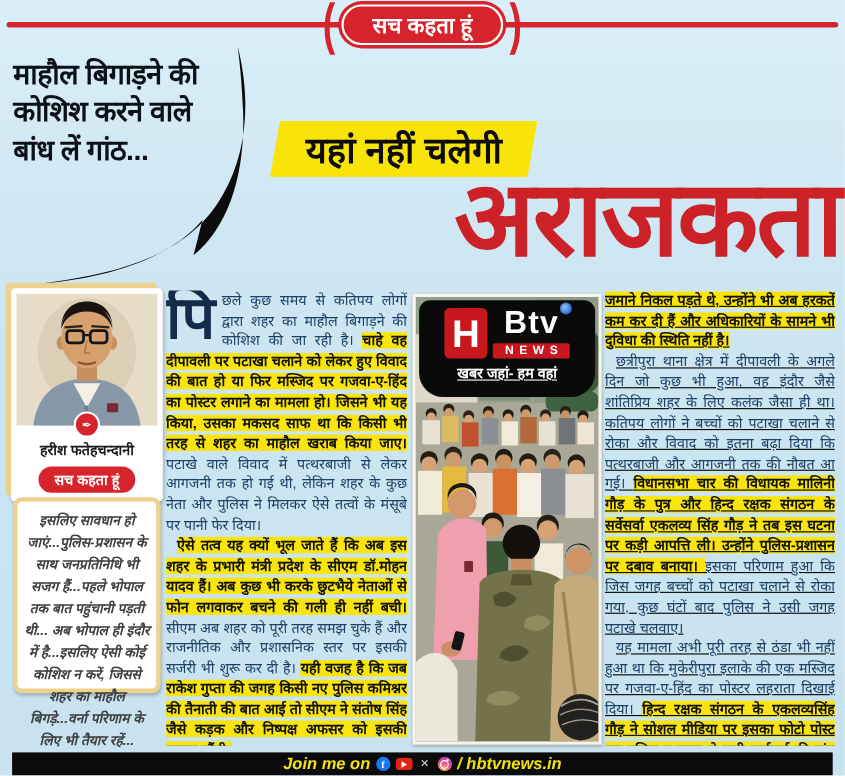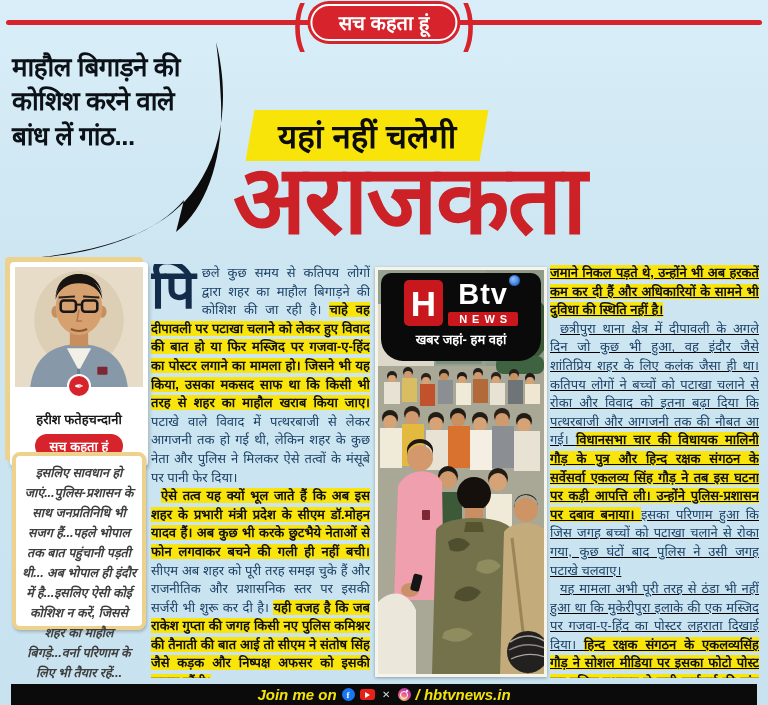--- a/index.html
+++ b/index.html
@@ -15,29 +15,29 @@
   .badge-pill-inner{display:block;border:2px solid #fff;border-radius:20px;padding:3px 26px;color:#fff;font-size:20px;font-weight:800;white-space:nowrap;}
 
   
   .bubble-text{position:absolute;left:12px;top:50px;width:200px;font-size:26px;line-height:1.32;font-weight:800;color:#0c1117;letter-spacing:-0.5px;z-index:2;}
   .tail-svg{position:absolute;left:30px;top:40px;z-index:1;}
 
   
   .hl1{position:absolute;left:245px;top:52px;width:495px;text-align:center;font-size:41px;font-weight:800;color:#0c0c0c;white-space:nowrap;z-index:3;}
   .hl2-box{position:absolute;left:250px;top:110px;background:#f9e40a;transform:skewX(-10deg);padding:3px 28px;z-index:3;}
   .hl2-text{display:block;transform:skewX(10deg);font-size:33px;font-weight:800;color:#0c0c0c;white-space:nowrap;}
-  .hl3{position:absolute;left:233px;top:147px;width:532px;text-align:left;font-size:96px;line-height:1.1;font-weight:800;color:#cb2127;white-space:nowrap;z-index:3;letter-spacing:-2px;}
+  .hl3{position:absolute;left:233px;top:147px;width:532px;text-align:right;font-size:96px;line-height:1.1;font-weight:800;color:#cb2127;white-space:nowrap;z-index:3;letter-spacing:-2px;font-family:Liberation Serif, serif;}
 
   
   .author-card{position:absolute;left:10px;top:262px;width:138px;background:#fff;border-radius:4px;
     padding:5px 5px 8px;box-sizing:border-box;box-shadow:-5px -5px 0 #ecd28e,1px 2px 4px rgba(0,0,0,.25);z-index:2;}
   .portrait{display:block;width:100%;height:120px;}
   .pen-badge{width:20px;height:20px;border-radius:50%;background:#d7232b;border:2px solid #fff;margin:-13px auto 2px;
     display:flex;align-items:center;justify-content:center;color:#fff;font-size:11px;position:relative;z-index:2;}
-  .author-name{text-align:center;font-size:13px;font-weight:800;color:#1a1a1a;margin-top:12px;}
+  .author-name{text-align:center;font-size:13px;font-weight:800;color:#1a1a1a;margin-top:2px;}
   .author-pill{display:block;width:fit-content;margin:6px auto 0;background:#d7232b;color:#fff;border-radius:14px;
     padding:3px 15px;font-size:13px;font-weight:700;white-space:nowrap;}
   .quote-card{position:absolute;left:12px;top:452px;width:134px;height:178px;background:#fff;border:4px solid #eed28c;
     border-radius:8px;padding:7px 5px;box-sizing:border-box;box-shadow:1px 2px 3px rgba(0,0,0,.2);z-index:2;}
   .quote-text{font-size:12.5px;line-height:1.6;font-weight:700;font-style:italic;color:#3f3f3f;text-align:center;}
 
   
   .col{position:absolute;top:264px;height:414px;overflow:hidden;text-align:justify;}
   .col1{left:151px;width:219px;}
   .col2{left:550px;width:209px;text-decoration:underline;}
@@ -56,21 +56,21 @@
     padding:7px 6px 4px;box-sizing:border-box;z-index:3;}
   .logo-row{display:flex;align-items:stretch;gap:5px;}
   .logo-h{background:#c8181e;color:#fff;font-weight:800;font-size:35px;line-height:1;display:flex;align-items:center;
     padding:2px 7px;border-radius:5px;}
   .logo-right{display:flex;flex-direction:column;align-items:center;}
   .logo-btv{color:#fff;font-weight:800;font-size:29px;line-height:1;letter-spacing:1px;position:relative;}
   .logo-globe{position:absolute;right:-12px;top:-5px;width:11px;height:11px;border-radius:50%;
     background:radial-gradient(circle at 35% 35%,#8cc1ff,#1559c9);box-shadow:inset 0 0 2px #0a2f73;}
   .logo-news{background:#c8181e;color:#fff;font-weight:800;font-size:11px;letter-spacing:5px;
     padding:1px 6px 1px 11px;margin-top:3px;border-radius:2px;white-space:nowrap;}
-  .logo-tagline{color:#fff;font-weight:700;font-size:13px;margin-top:4px;white-space:nowrap;}
+  .logo-tagline{color:#fff;font-weight:700;font-size:13px;margin-top:4px;white-space:nowrap;text-decoration:underline;}
 
   
   .footer{position:absolute;left:11px;right:11px;top:684px;height:21px;background:#0b0b0b;display:flex;
     align-items:center;justify-content:center;gap:5px;z-index:4;}
   .footer-text{color:#f4e20c;font-size:15px;font-weight:800;font-style:italic;white-space:nowrap;}
   .sicon{width:13px;height:13px;border-radius:50%;display:inline-flex;align-items:center;justify-content:center;
     font-size:9px;font-weight:700;position:relative;flex:none;}
   .icn-fb{background:#1877f2;color:#fff;font-family:"Liberation Serif",serif;}
   .icn-yt{background:#e62117;border-radius:3px;width:15px;height:11px;}
   .play{width:0;height:0;border-left:5px solid #fff;border-top:3px solid transparent;border-bottom:3px solid transparent;}

